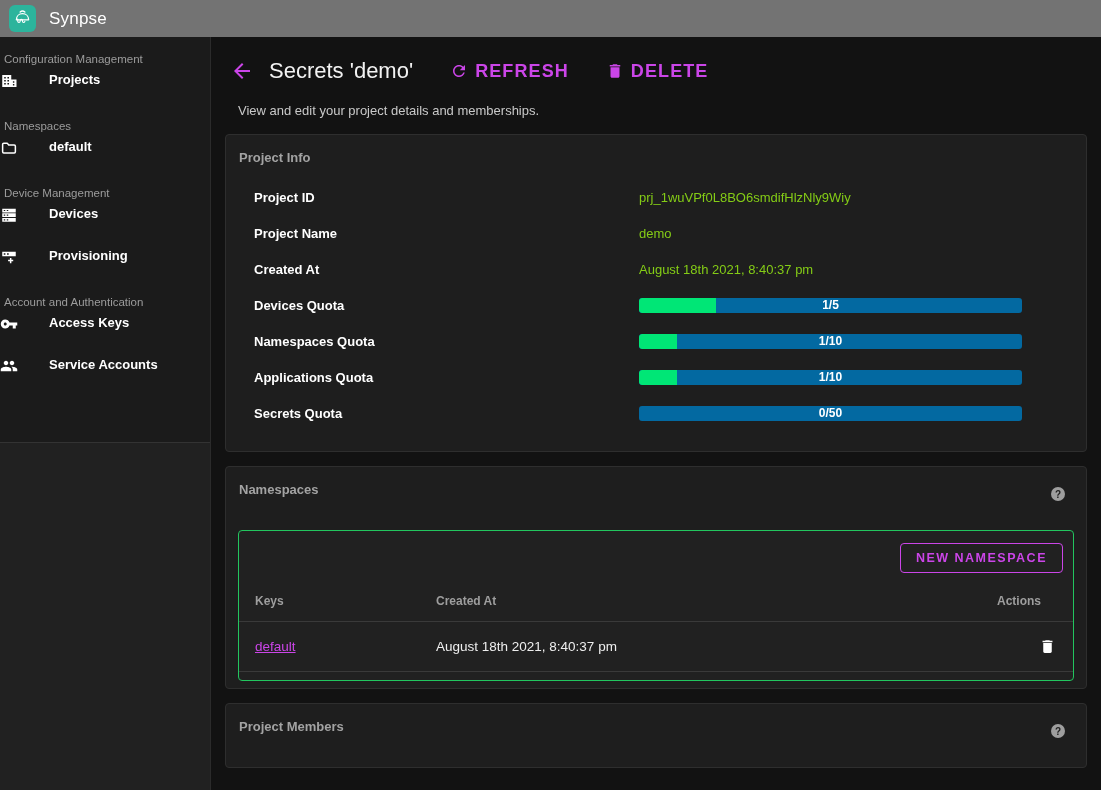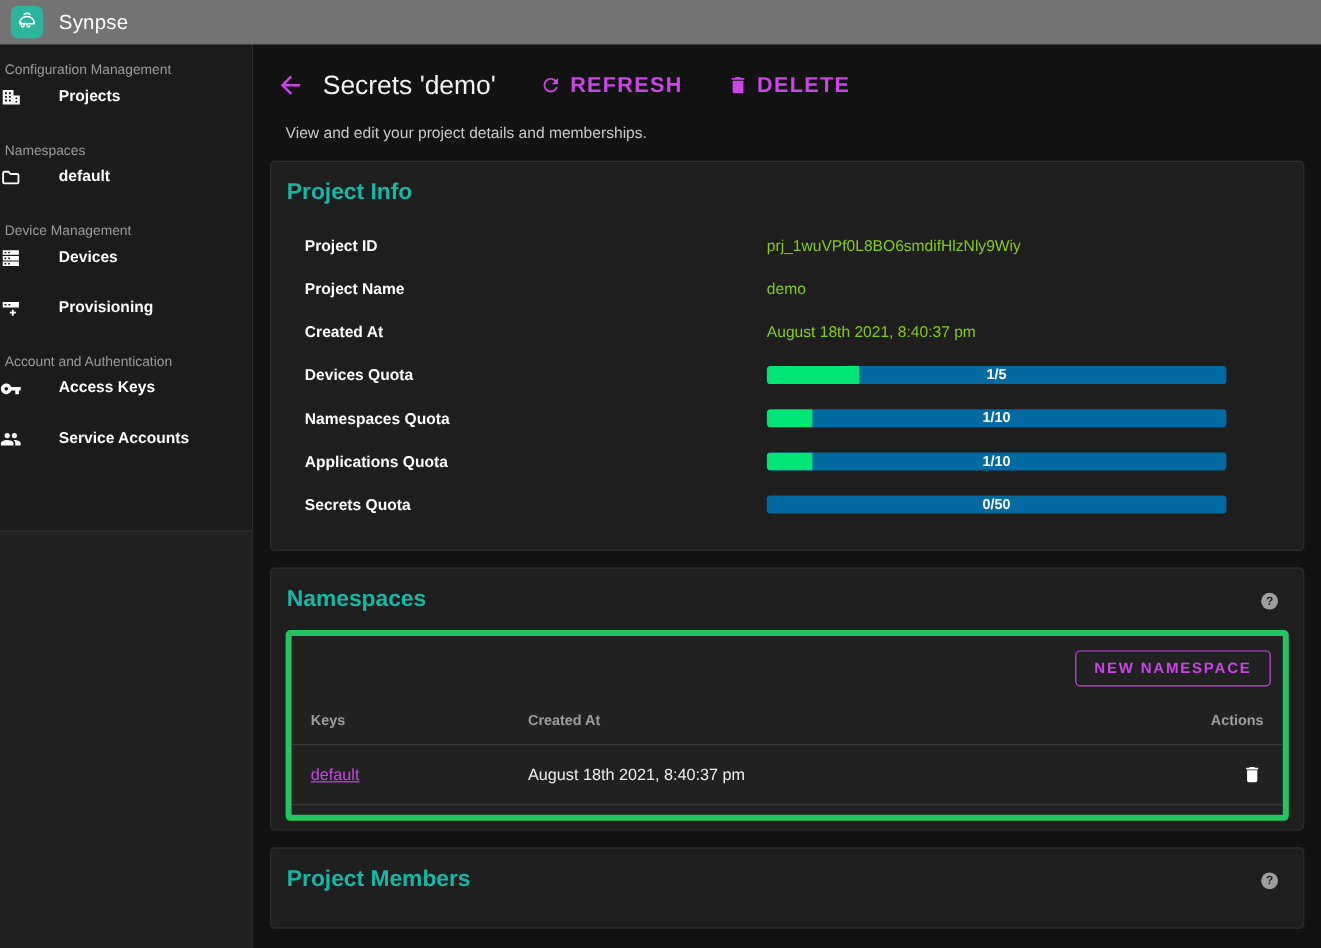--- a/index.html
+++ b/index.html
@@ -56,21 +56,21 @@
     letter-spacing:1.1px; cursor:pointer; margin-left:37px;
   }
   .text-btn .btn-icon { width:18px; height:18px; }
   .page-subtitle { margin:19px 0 0 27px; font-size:13px; color:#c9c9c9; }
 
   .card {
     background:#1e1e1e; border:1px solid #2e2e2e; border-radius:4px;
     margin:14px 14px 0 14px;
   }
   .card-title-row { display:flex; align-items:flex-start; justify-content:space-between; padding:15px 21px 0 13px; }
-  .card-title { font-size:19px; font-weight:bold; color:#14b8a6; }
+  .card-title { font-size:13px; font-weight:bold; color:#a3a3a3; }
   .help-icon {
     width:14px; height:14px; border-radius:50%; background:#9e9e9e; color:#212121;
     font-size:10px; font-weight:bold; display:flex; align-items:center; justify-content:center;
     margin-top:5px; cursor:pointer;
   }
 
   
   .info-rows { padding:14px 64px 20px 28px; }
   .info-row { height:36px; display:flex; align-items:center; }
   .info-label { width:385px; flex:none; font-size:13px; font-weight:bold; color:#ffffff; }
@@ -80,34 +80,34 @@
     position:relative; overflow:hidden;
   }
   .quota-fill { position:absolute; left:0; top:0; bottom:0; background:#00e676; border-radius:3px 0 0 3px; }
   .quota-text {
     position:absolute; inset:0; display:flex; align-items:center; justify-content:center;
     font-size:12px; font-weight:bold; color:#ffffff;
   }
 
   
   .table-panel {
-    margin:14px 12px 7px 12px; background:#212121; border:5px solid #22c55e;
+    margin:29px 12px 7px 12px; background:#212121; border:1px solid #22c55e;
     border-radius:4px;
   }
   .table-toolbar { display:flex; justify-content:flex-end; padding:12px 10px 8px 10px; }
   .outlined-btn {
     background:none; border:1px solid #cb45e8; border-radius:4px; color:#cb45e8;
     font-family:inherit; font-size:12.5px; font-weight:bold; letter-spacing:1.5px;
     height:30px; padding:0 15px; cursor:pointer;
   }
   .tbl-header { display:flex; align-items:center; height:40px; padding:0 16px; }
   .tbl-header .col { font-size:12px; font-weight:bold; color:#9e9e9e; }
   .col-name { width:181px; flex:none; }
   .col-created { flex:1; }
-  .col-actions { width:60px; flex:none; text-align:right; }
+  .col-actions { width:60px; flex:none; }
   .tbl-divider { border-top:1px solid #3a3a3a; }
   .tbl-row { display:flex; align-items:center; height:49px; padding:0 16px; }
   .tbl-row .cell { font-size:13.5px; color:#eeeeee; }
   .ns-link { color:#cb45e8; text-decoration:underline; cursor:pointer; }
   .row-trash { width:17px; height:17px; color:#ffffff; cursor:pointer; margin-left:auto; margin-right:1px; }
   .tbl-foot { height:8px; }
 
   .members-card { padding-bottom:29px; }
 </style>
 </head>

